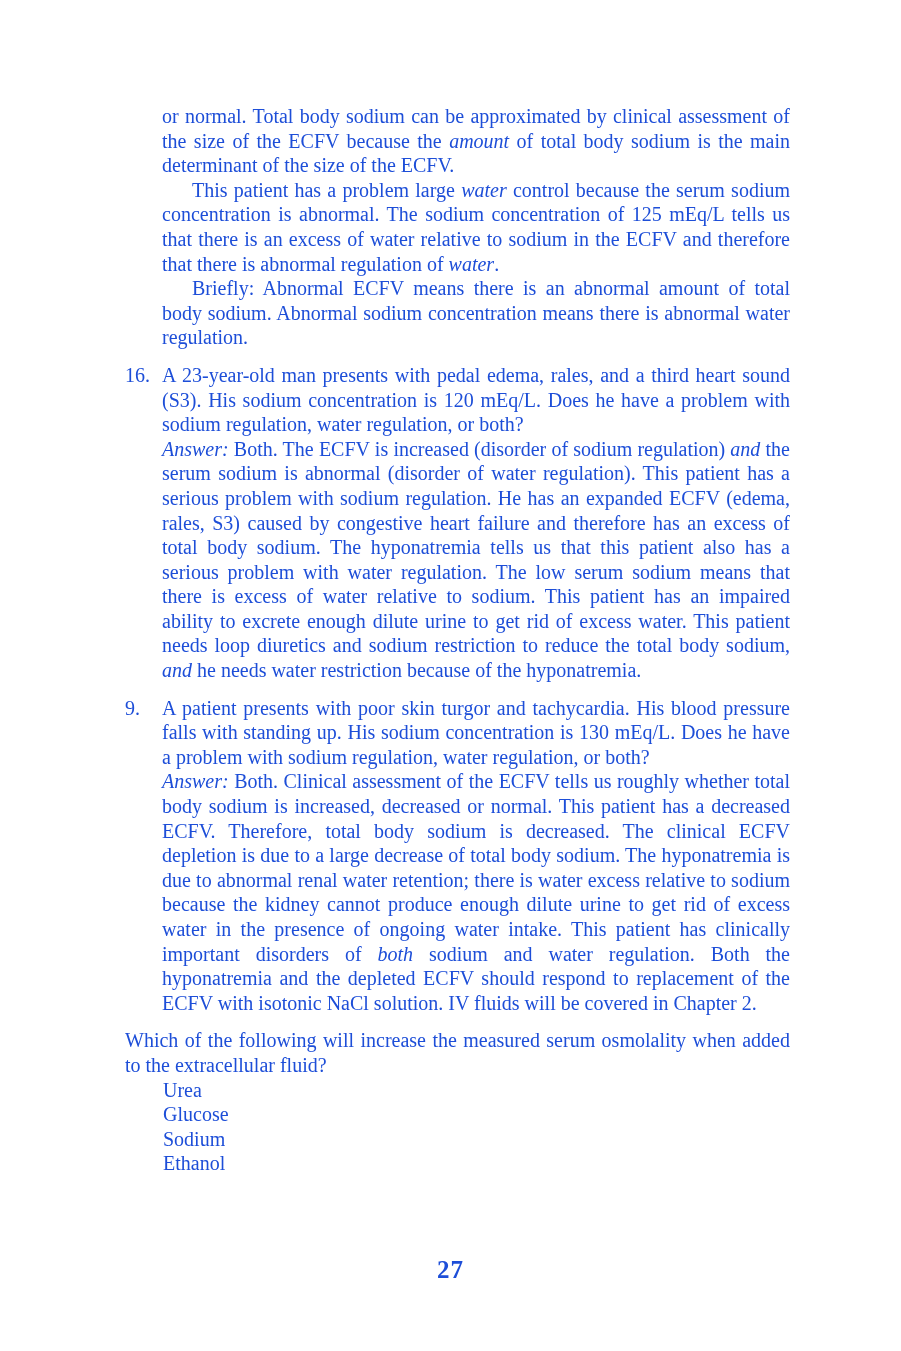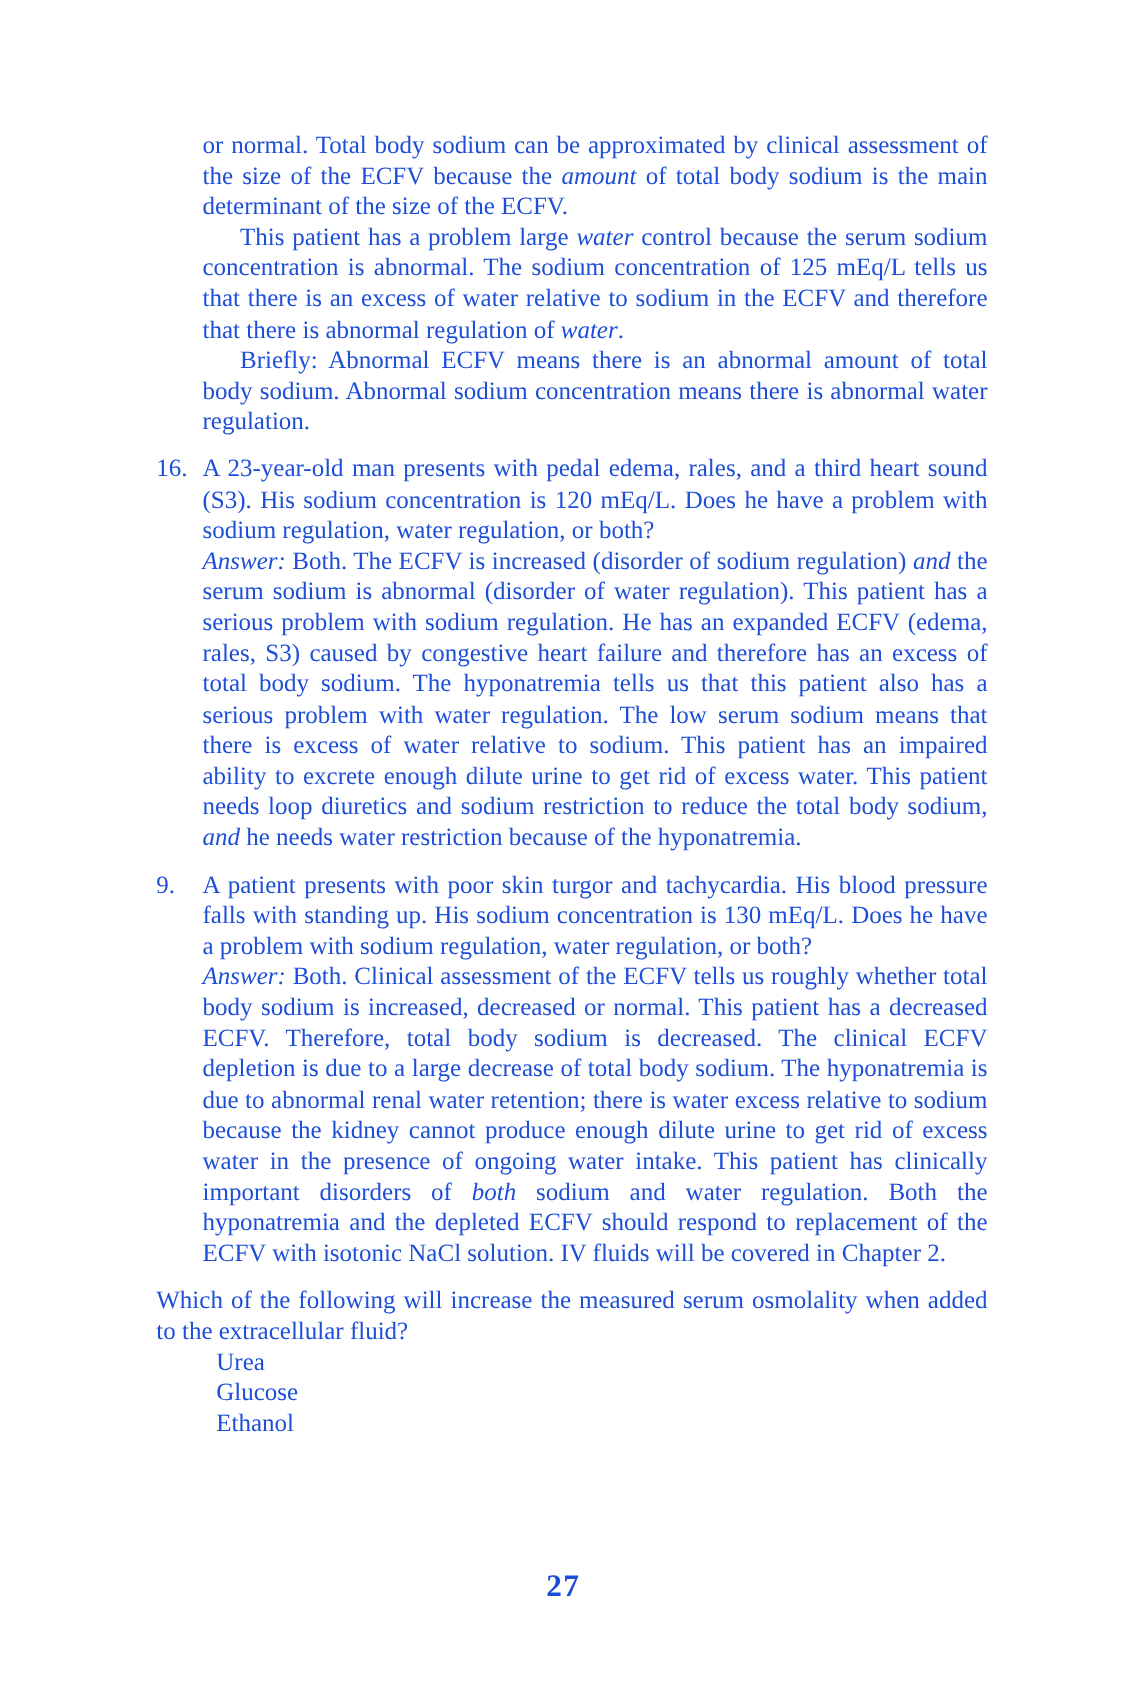--- a/index.html
+++ b/index.html
@@ -40,21 +40,21 @@
   }
   .qnum {
     flex: none;
     width: 37px;
   }
   .qbody {
     flex: 1;
     min-width: 0;
   }
   .options {
-    margin-left: 48px;
+    margin-left: 38px;
     text-align: left;
   }
   .option {
     margin: 0;
   }
   .pageno {
     position: absolute;
     top: 1256px;
     left: 0;
     width: 100%;
@@ -94,20 +94,21 @@
         <p class="para"><i>Answer:</i><span> Both. Clinical assessment of the ECFV tells us roughly whether total body sodium is increased, decreased or normal. This patient has a decreased ECFV. Therefore, total body sodium is decreased. The clinical ECFV depletion is due to a large decrease of total body sodium. The hyponatremia is due to abnormal renal water retention; there is water excess relative to sodium because the kidney cannot produce enough dilute urine to get rid of excess water in the presence of ongoing water intake. This patient has clinically important disorders of </span><i>both</i><span> sodium and water regulation. Both the hyponatremia and the depleted ECFV should respond to replacement of the ECFV with isotonic NaCl solution. IV fluids will be covered in Chapter 2.</span></p>
       </div>
     </div>
 
     <div class="qitem">
       <div class="qbody">
         <p class="para"><span>Which of the following will increase the measured serum osmolality when added to the extracellular fluid?</span></p>
         <div class="options">
           <p class="option">Urea</p>
           <p class="option">Glucose</p>
+          <p class="option">Sodium</p>
           <p class="option">Ethanol</p>
         </div>
       </div>
     </div>
 
   </div>
 
   <div class="pageno">27</div>
 </div>
 

